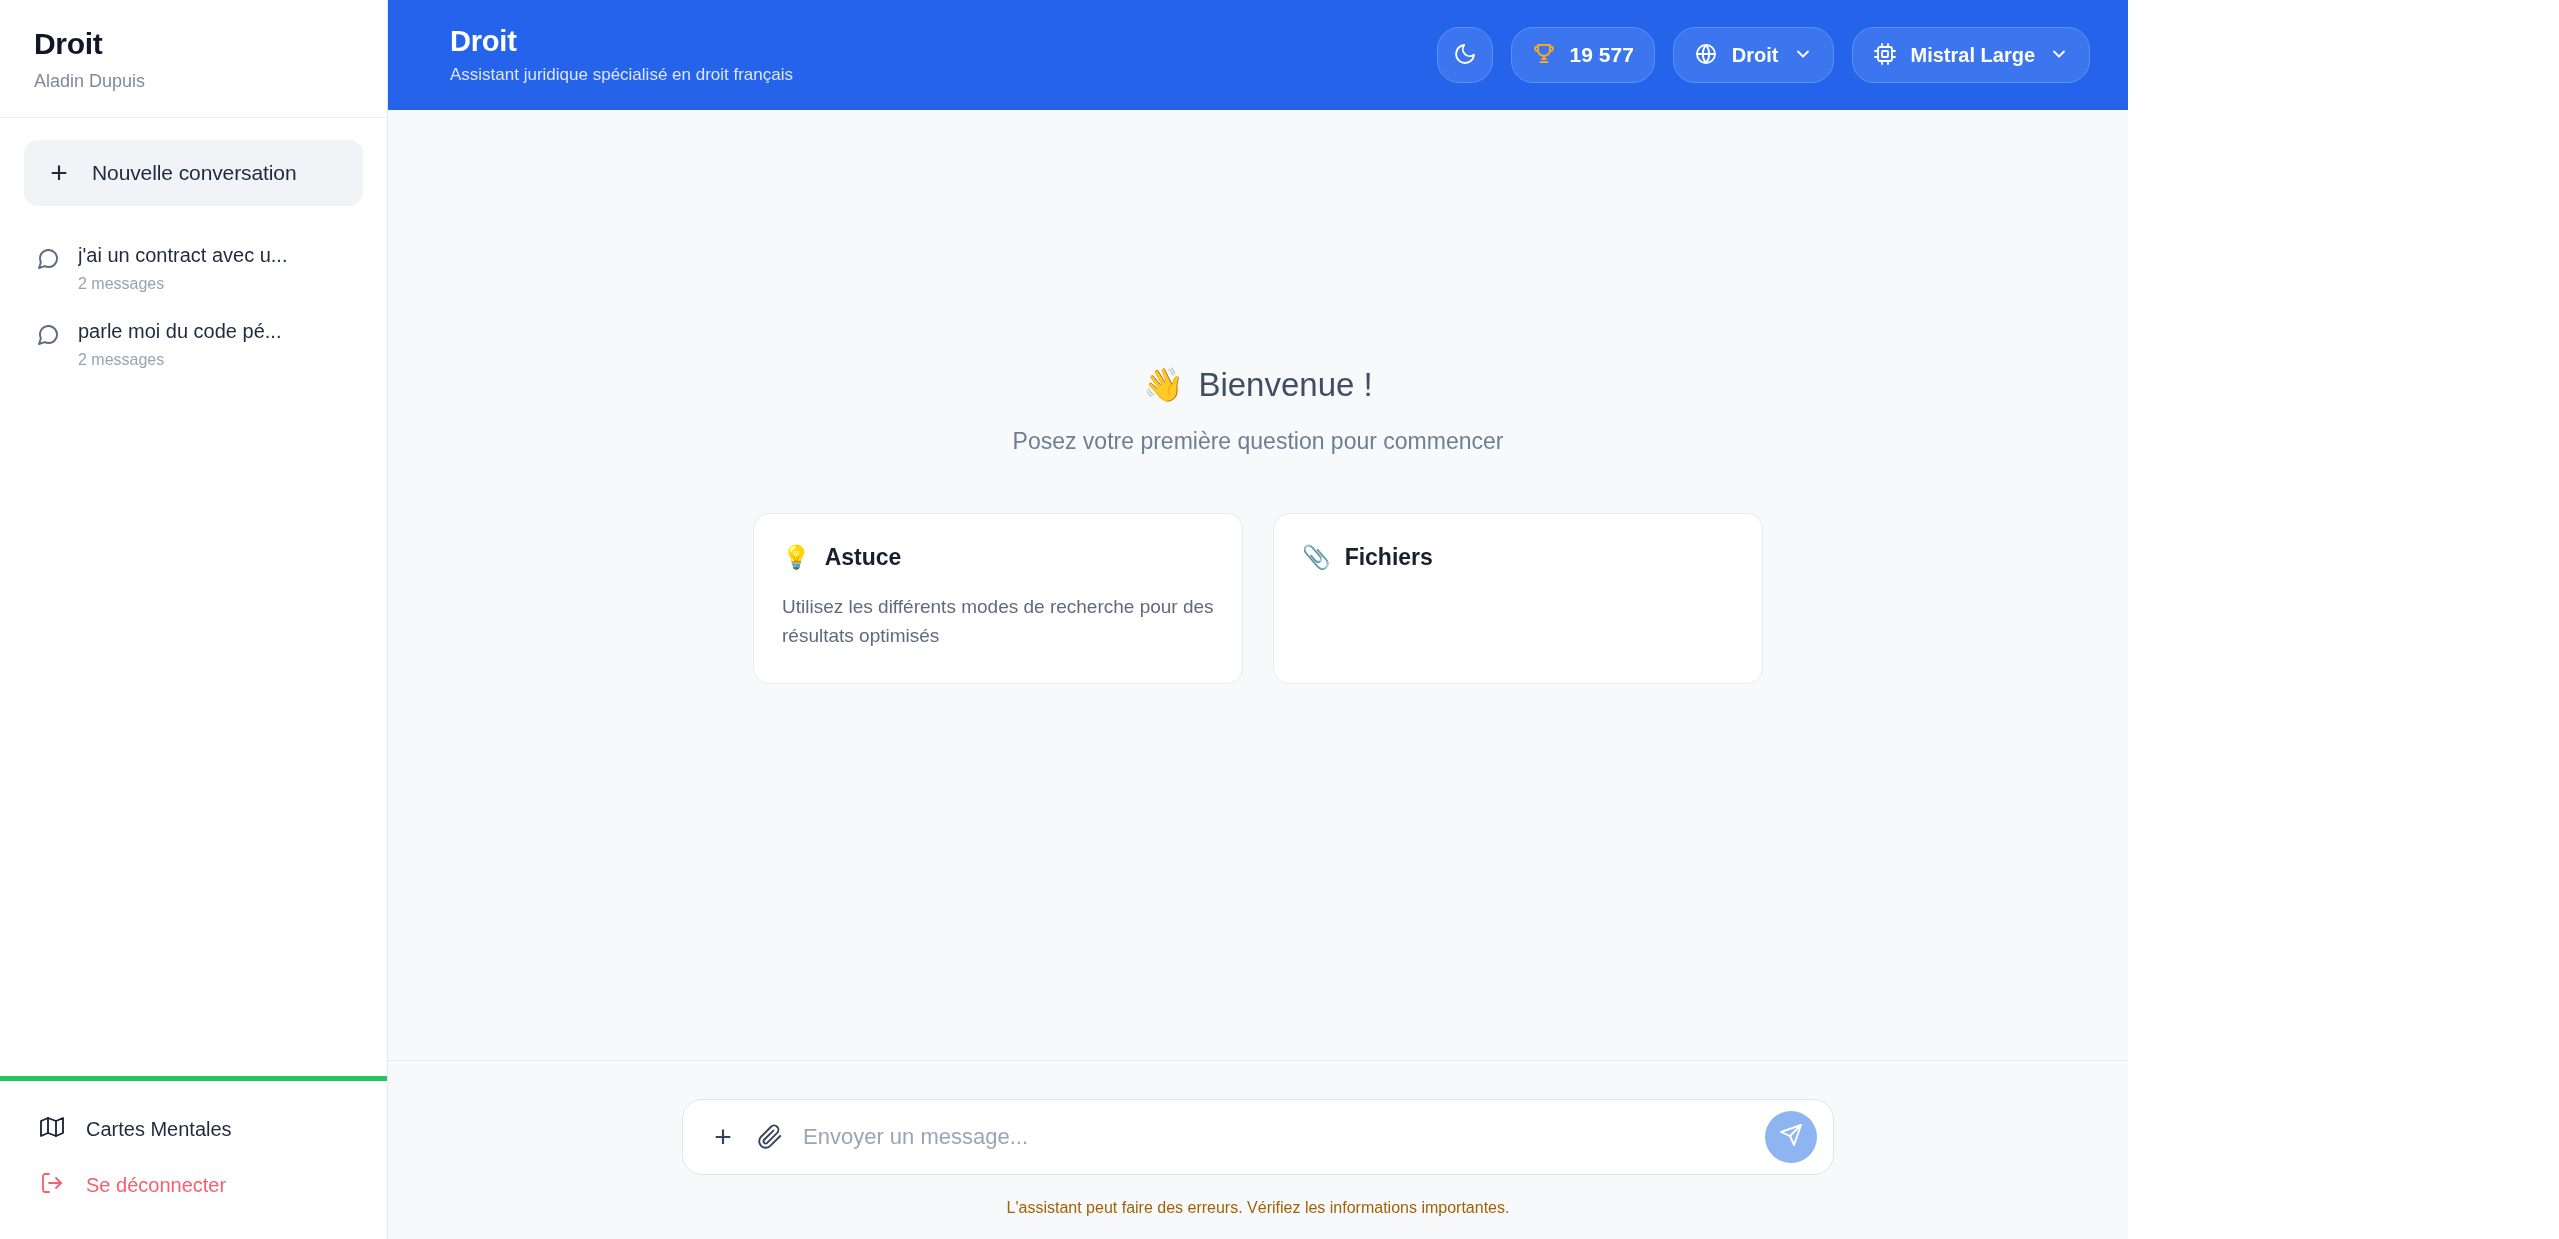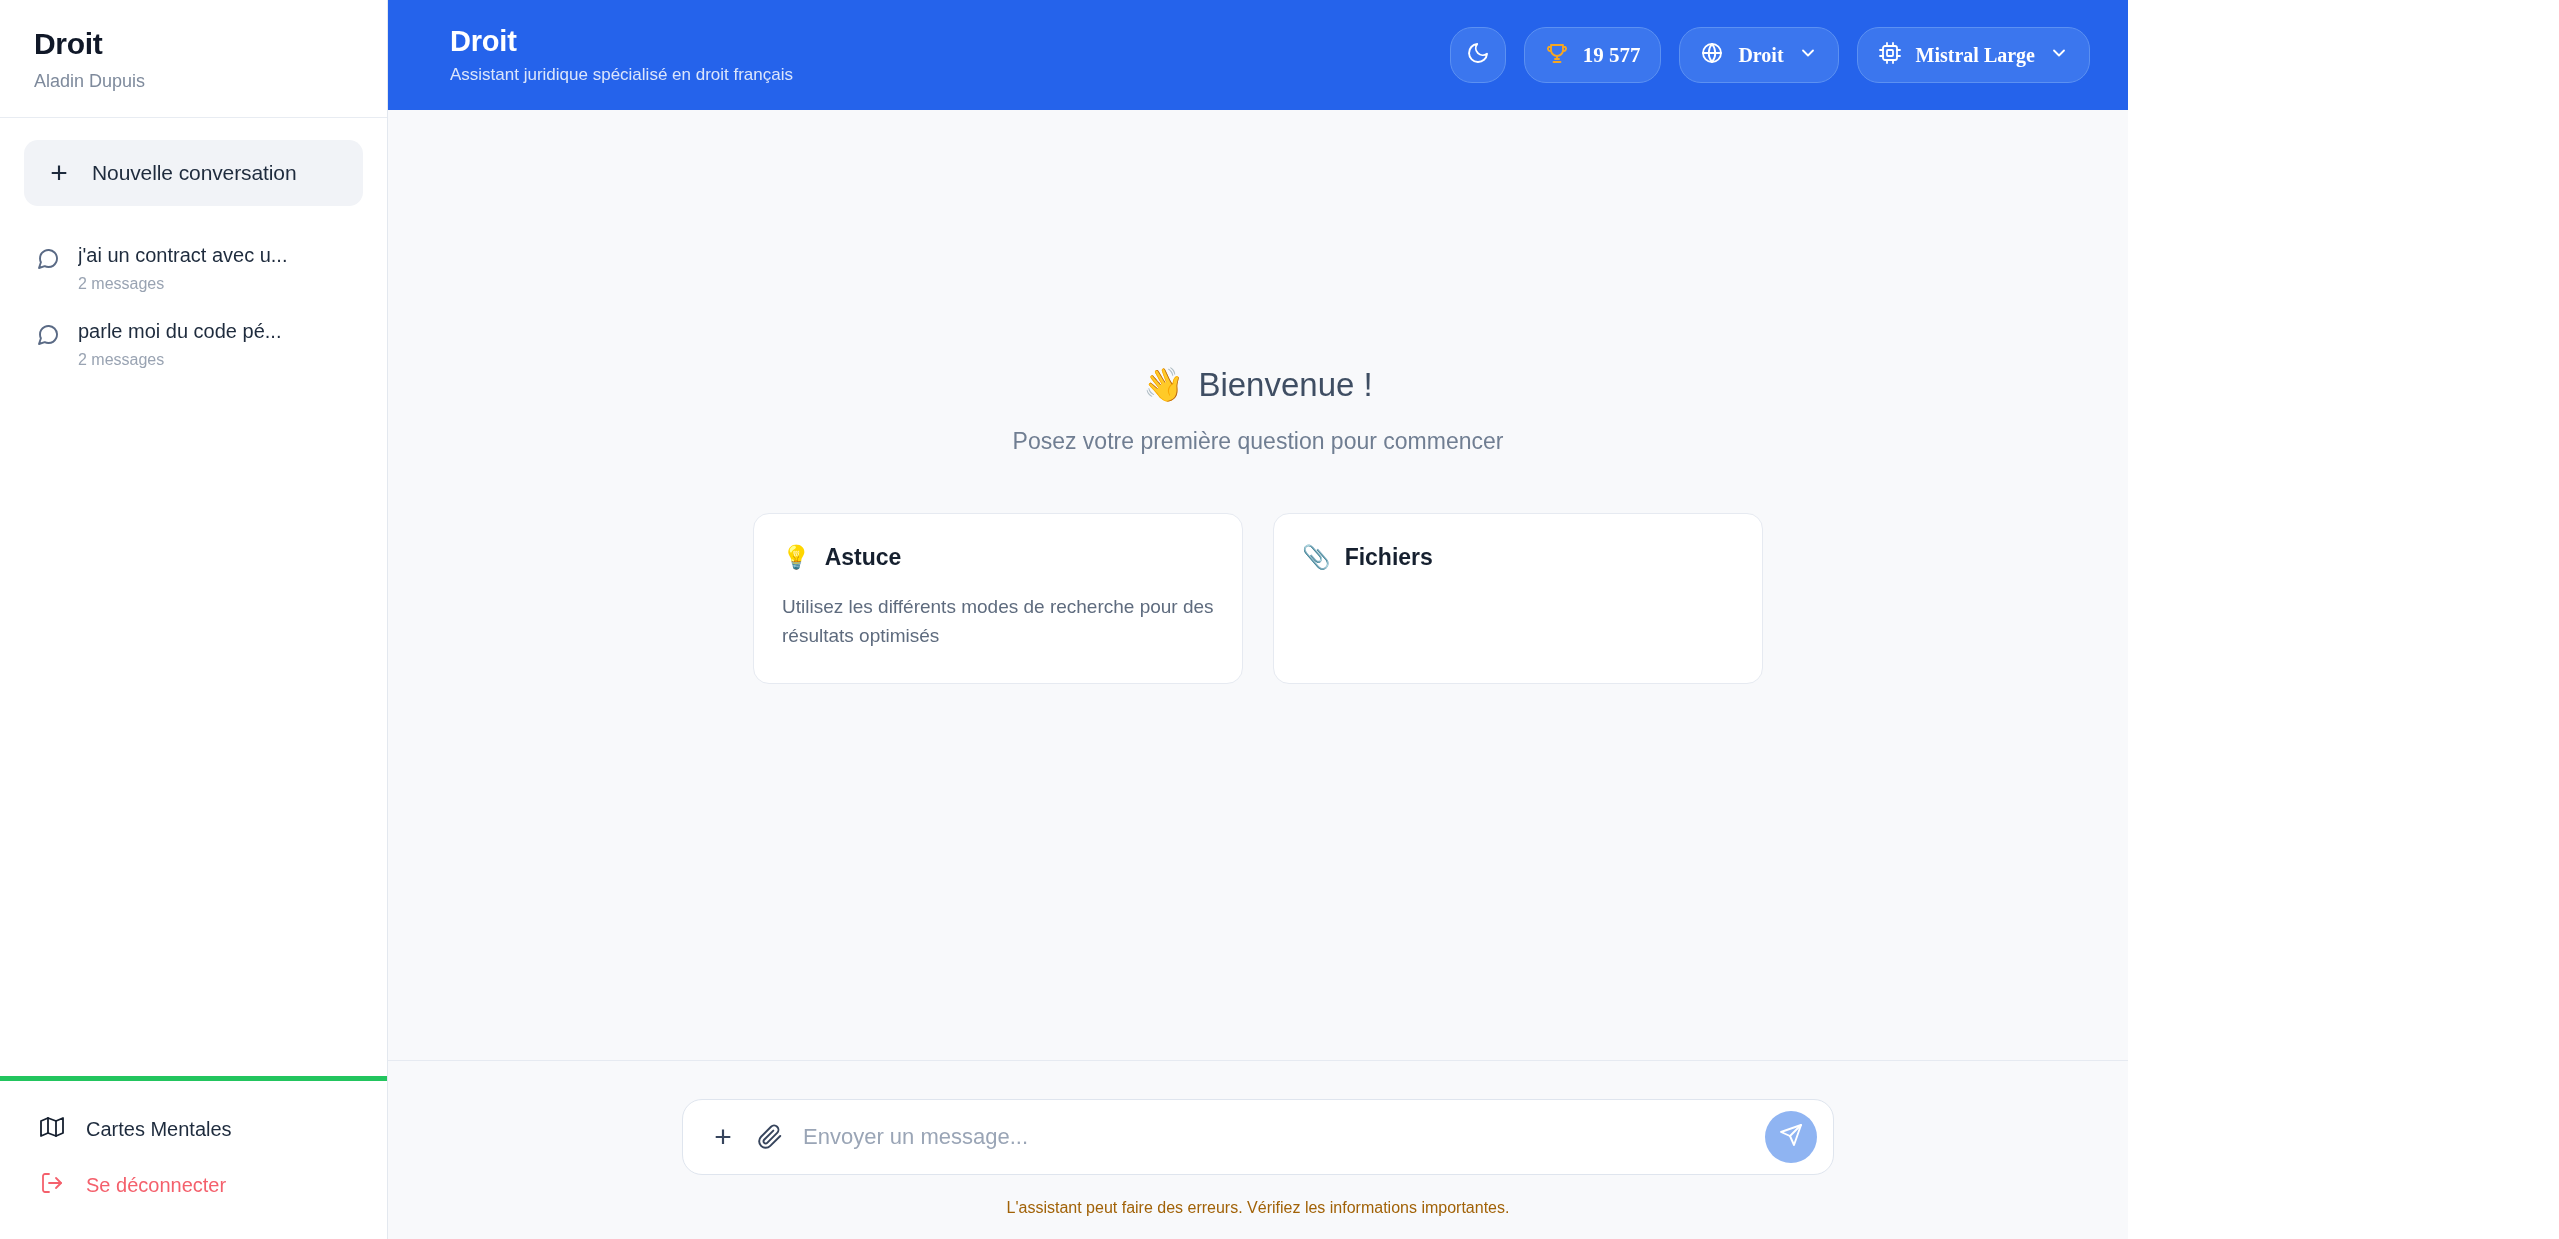--- a/index.html
+++ b/index.html
@@ -155,21 +155,20 @@
     display: flex;
     align-items: center;
     gap: 14px;
     background: #3b76ee;
     border: 1px solid #5c91f2;
     border-radius: 22px;
     height: 56px;
     padding: 0 20px;
     cursor: pointer;
     color: #ffffff;
-    font-family: Liberation Serif, serif;
   }
   .pill-icon-only { width: 56px; padding: 0; justify-content: center; }
   .pill-label {
     font-size: 20px;
     font-weight: bold;
     color: #ffffff;
     white-space: nowrap;
   }
   .pill-score { font-size: 21px; font-weight: bold; color: #ffffff; }
 

